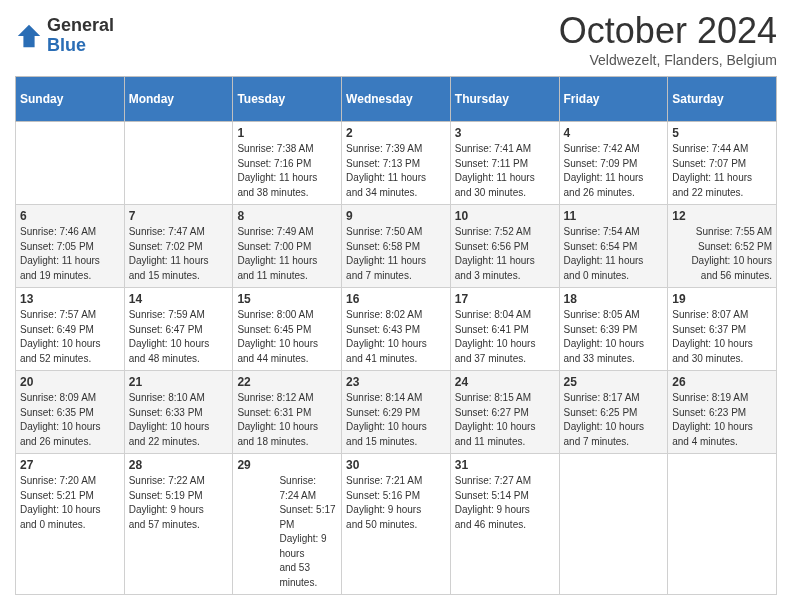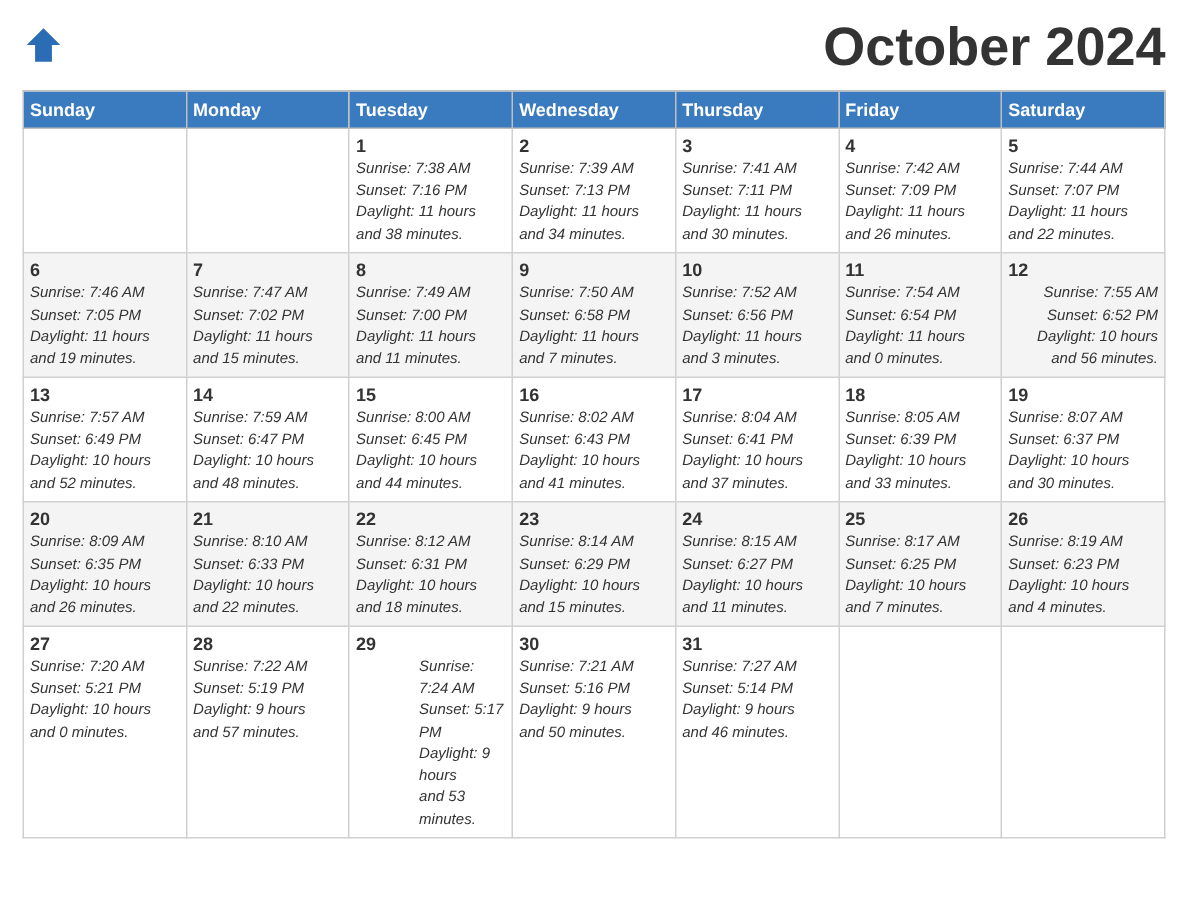--- a/index.html
+++ b/index.html
@@ -39,38 +39,38 @@
     }
     .logo-icon {
       width: 28px;
       height: 28px;
     }
     .title-block {
       text-align: right;
     }
     .month-title {
       font-size: 36px;
-      font-weight: bold;
+      font-weight: normal;
       color: #333;
     }
     .subtitle {
       font-size: 14px;
       color: #555;
     }
     table {
       width: 100%;
       border-collapse: collapse;
       table-layout: fixed;
     }
     thead tr th {
       background-color: #3a7abf;
       color: #fff;
       font-size: 12px;
       font-weight: bold;
-      padding: 5px 4px;
+      padding: 15px 4px;
       text-align: left;
       border: 1px solid #c0c0c0;
     }
     tbody tr td {
       border: 1px solid #d0d0d0;
       vertical-align: top;
       padding: 4px 4px 4px 4px;
       height: 78px;
       font-size: 10.5px;
       color: #333;
@@ -82,37 +82,41 @@
     .day-num {
       font-weight: bold;
       font-size: 12px;
       display: block;
       margin-bottom: 2px;
     }
     .day-info {
       font-size: 10px;
       line-height: 1.45;
       color: #333;
-      font-style: italic;
     }
     .empty-cell {
       background: #fff !important;
     }
   </style>
 </head>
 <body>
 
 <div class="header">
   <div class="logo">
     <svg class="logo-icon" viewBox="0 0 40 40" xmlns="http://www.w3.org/2000/svg">
       <polygon points="20,4 36,20 28,20 28,36 12,36 12,20 4,20" fill="#2a6db5"></polygon>
     </svg>
+    <div class="logo-text">
+      <span class="logo-general">General</span>
+      <span class="logo-blue">Blue</span>
+    </div>
   </div>
   <div class="title-block">
     <div class="month-title">October 2024</div>
+    <div class="subtitle">Veldwezelt, Flanders, Belgium</div>
   </div>
 </div>
 
 <table>
   <thead>
     <tr>
     <th>Sunday</th>
         <th>Monday</th>
         <th>Tuesday</th>
         <th>Wednesday</th>

